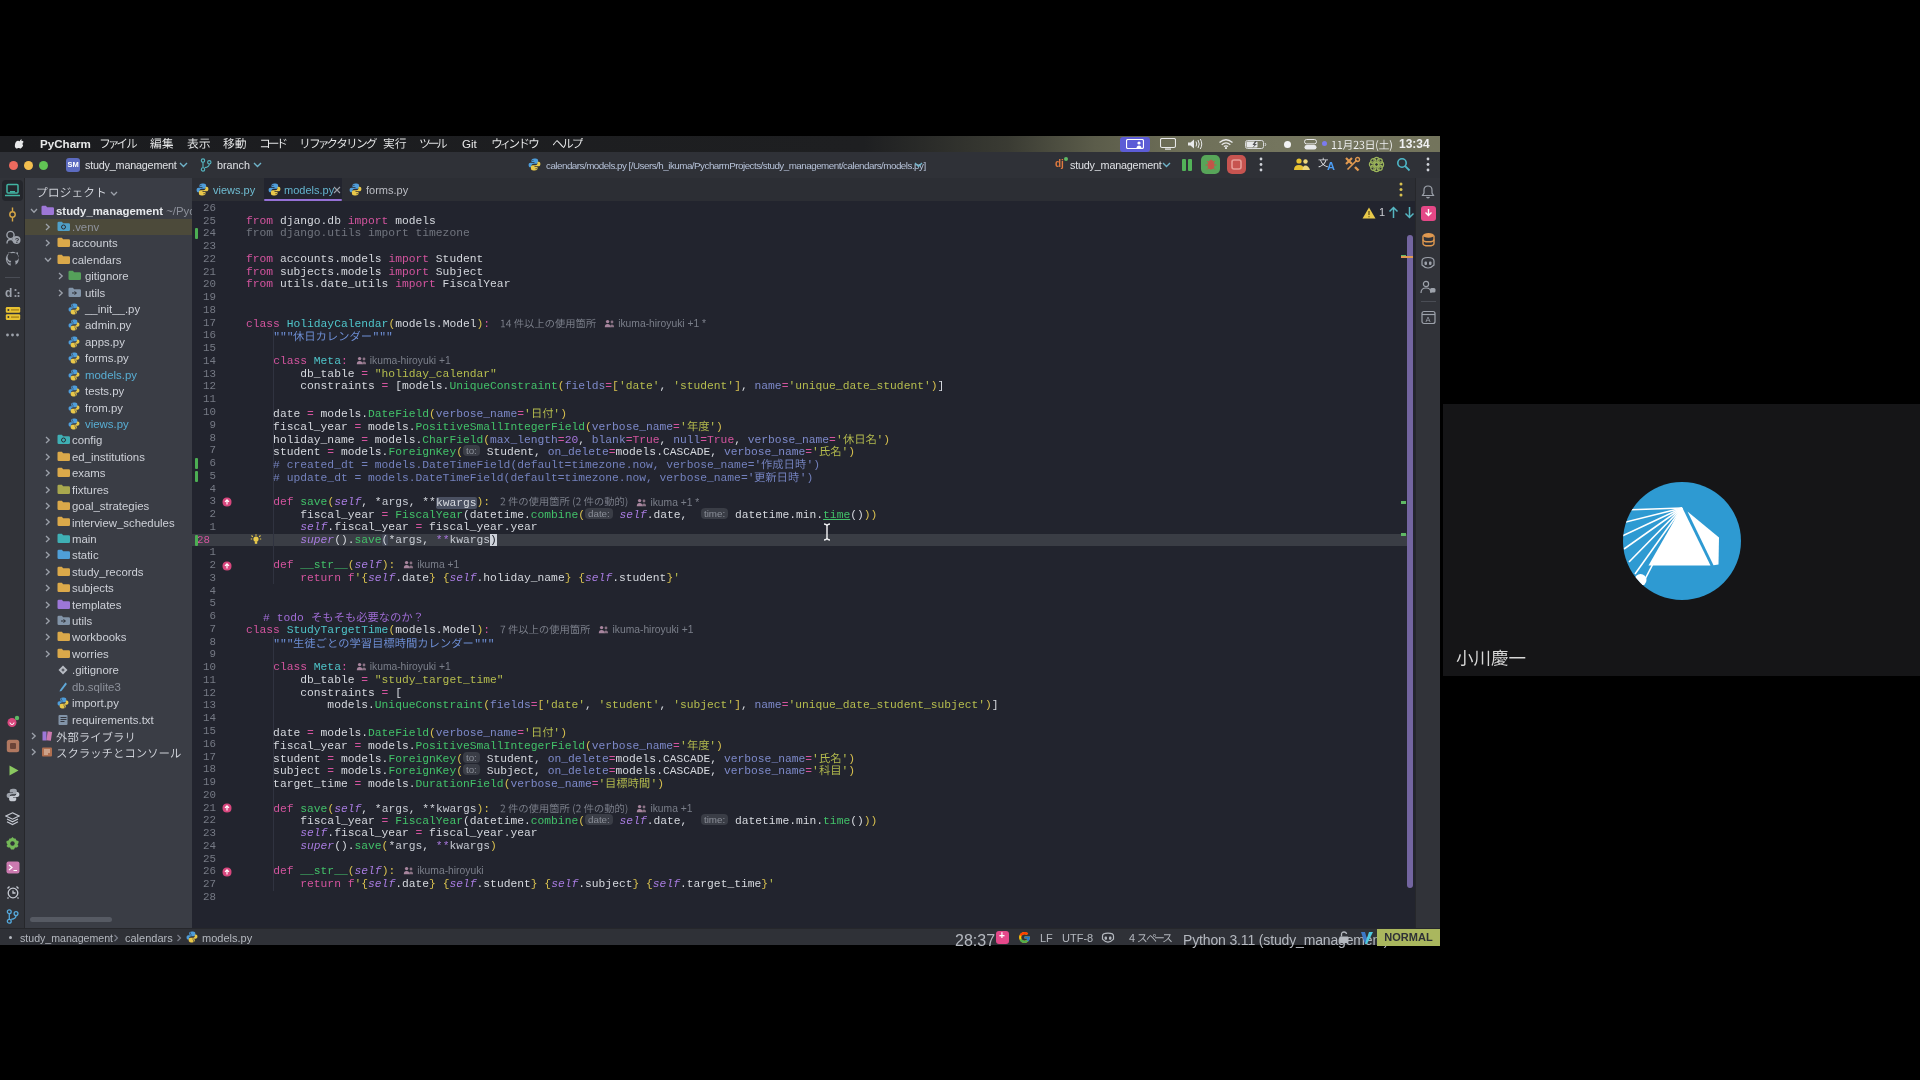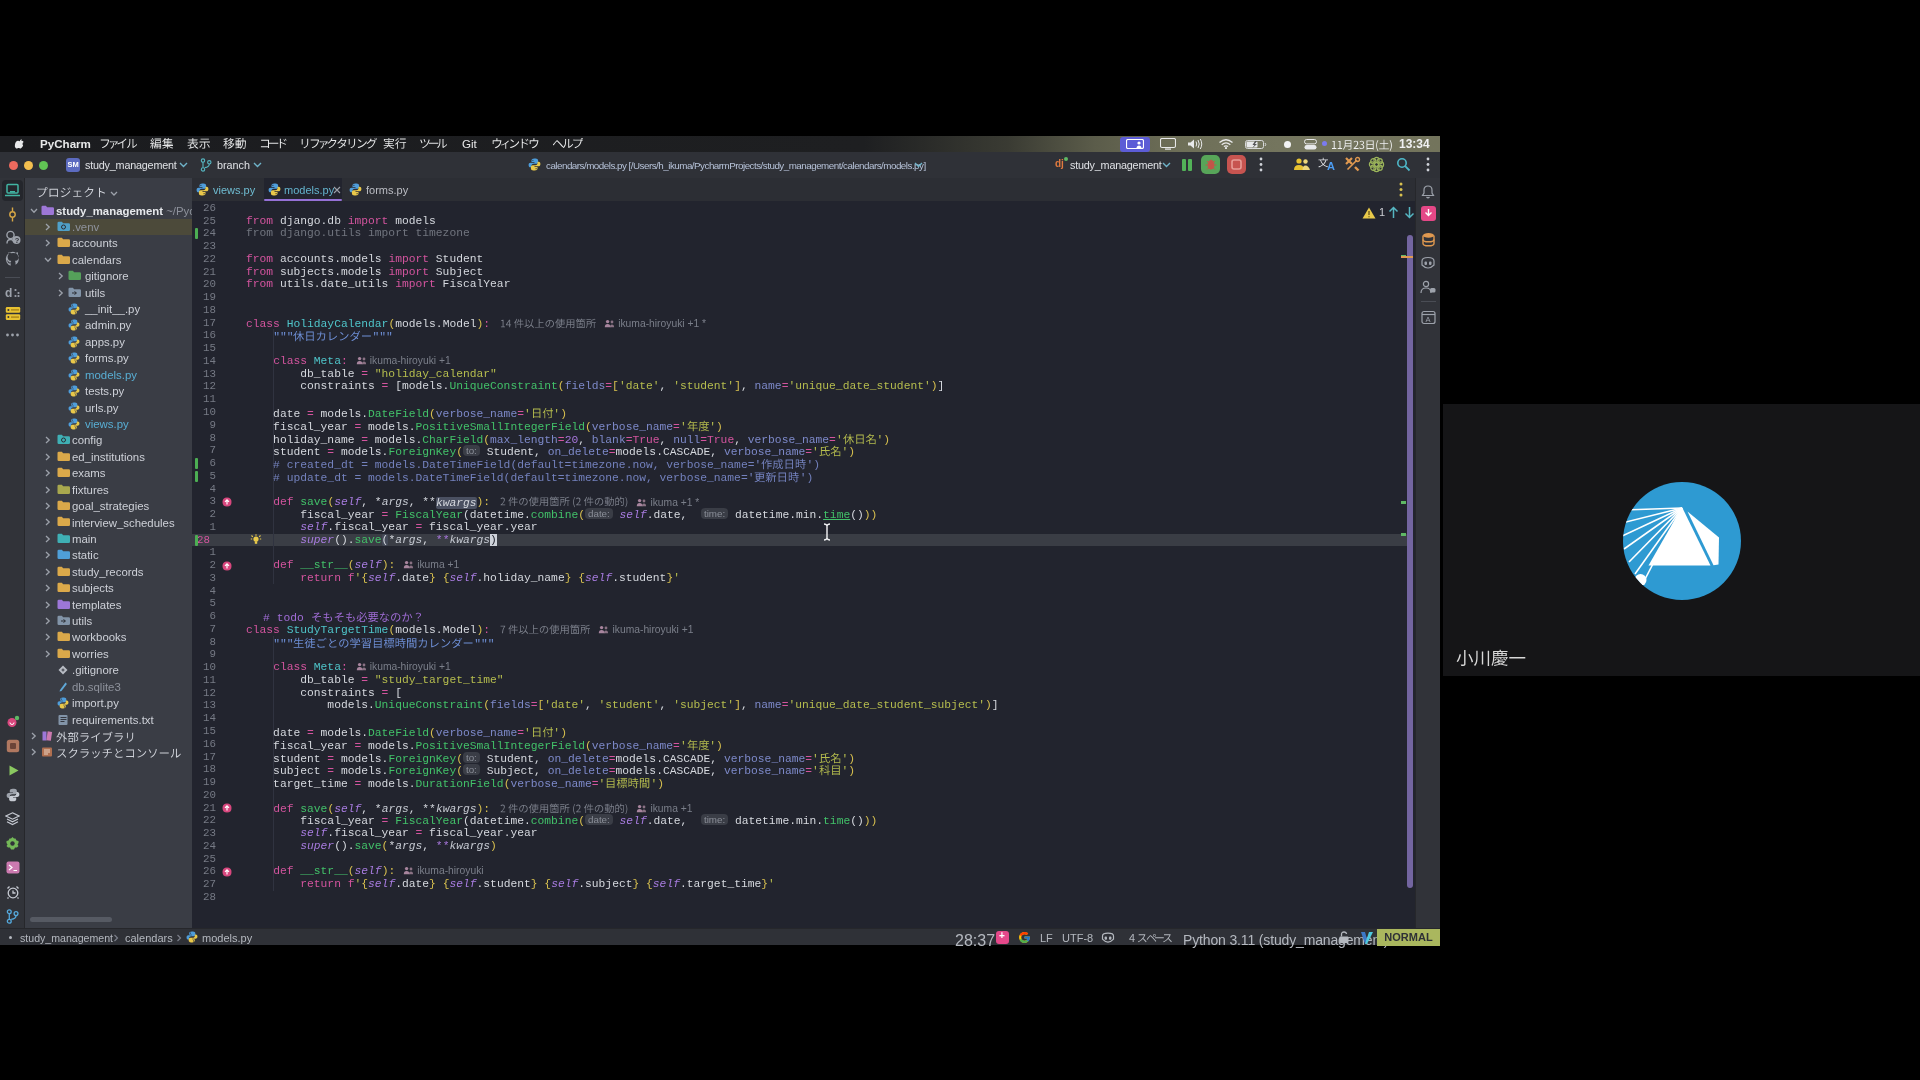--- a/index.html
+++ b/index.html
@@ -18,21 +18,21 @@
 #tree{position:absolute;left:25px;top:42px;width:167px;height:750px;background:#3a3d45}
 #tabbar{position:absolute;left:192px;top:42px;width:1223px;height:23px;background:#2c2e34}
 #editor{position:absolute;left:192px;top:65px;width:1223px;height:727px;background:#22242e;overflow:hidden}
 #rightbar{position:absolute;left:1415px;top:42px;width:25px;height:750px;background:#313339;border-left:1px solid #26272b}
 #statusbar{position:absolute;left:0;top:792px;width:1440px;height:17px;background:#2f3137;border-top:1px solid #26272b}
 .trow{position:absolute;height:16px;color:#ced1d8;font-size:11.4px;line-height:16px;white-space:nowrap}
 .cl{position:absolute;left:0;white-space:pre;font-family:"Liberation Mono",monospace;font-size:11.3px;line-height:12.76px;height:12.76px;color:#d5d8de}
 .gut{position:absolute;font-family:"Liberation Mono",monospace;font-size:10.8px;line-height:12.76px;color:#767a85;text-align:right;width:22px}
 .k{color:#d3549e}.fn{color:#42c169}.cls{color:#4fc4c9}.s{color:#b6bd4e}.ds{color:#6e8fd6}
 .pm{color:#7d89c9}.n{color:#a877dd}.sf{color:#a87ce0;font-style:italic}.c{color:#7381bd}
-.td{color:#a06cd6}.y{color:#d8c04f}.dim{color:#70747e}.it{font-style:italic}
+.td{color:#a06cd6}.y{color:#d8c04f}.dim{color:#70747e}.it{}
 .cv{color:#7b7f8a;font-family:"Liberation Sans",sans-serif;font-size:10.3px}
 .hint{display:inline-block;background:#3a3d46;color:#8b8f99;border-radius:4px;
  font-family:"Liberation Sans",sans-serif;font-size:9.8px;line-height:11px;padding:0 3px;vertical-align:1px}
 .gbar{position:absolute;left:3px;width:3px;height:11px;background:#4cae53;border-radius:1px}
 </style></head><body>
 
 <div id="share">
 <div id="menubar">
 <svg class="abs" style="left:14px;top:3px" width="11" height="11" viewBox="0 0 11 11">
         <path fill="#e8e9ea" d="M7.6 0.3c0.1 0.7-0.2 1.3-0.6 1.8C6.6 2.6 6 2.9 5.4 2.9 5.3 2.2 5.6 1.6 6 1.2 6.4 0.7 7.1 0.4 7.6 0.3zM9.4 8.2c-0.3 0.7-0.5 1-0.9 1.6-0.6 0.9-1.4 2-2.4 2-0.9 0-1.1-0.6-2.3-0.6-1.2 0-1.5 0.6-2.3 0.6-1 0-1.7-1-2.3-1.9C-1.1 8.1-0.8 5.2 0.4 3.7c0.7-0.9 1.7-1.4 2.6-1.4 1 0 1.6 0.6 2.4 0.6 0.8 0 1.3-0.6 2.4-0.6 0.8 0 1.7 0.5 2.3 1.3C8.2 4.7 8.5 7.1 9.4 8.2z" transform="scale(0.8) translate(2,0)"></path>
@@ -390,21 +390,21 @@
 <div class="trow" style="left:60px;top:188.7px;color:#58aed4">models.py</div>
 <svg class="abs" style="left:43px;top:207.12px" width="12" height="12" viewBox="0 0 13 13">
         <path fill="#4e9ddb" d="M6.3 0.6c-1.8 0-2.8 0.8-2.8 2v1.5h3v0.6H2.6C1.3 4.7 0.6 5.6 0.6 7s0.7 2.3 1.9 2.3h1V7.7c0-1.2 1-2 2.2-2h2.6c1 0 1.8-0.8 1.8-1.8V2.6c0-1.2-1-2-2.5-2zM4.9 1.7c0.35 0 0.6 0.27 0.6 0.6S5.25 2.9 4.9 2.9 4.3 2.63 4.3 2.3 4.55 1.7 4.9 1.7z"></path>
         <path fill="#e9c84a" d="M6.7 12.4c1.8 0 2.8-0.8 2.8-2V8.9h-3v-0.6h3.9c1.3 0 2-0.9 2-2.3S11.7 3.7 10.5 3.7h-1v1.6c0 1.2-1 2-2.2 2H4.7c-1 0-1.8 0.8-1.8 1.8v1.3c0 1.2 1 2 2.5 2zM8.1 11.3c-0.35 0-0.6-0.27-0.6-0.6s0.25-0.6 0.6-0.6 0.6 0.27 0.6 0.6-0.25 0.6-0.6 0.6z"></path>
       </svg>
 <div class="trow" style="left:60px;top:205.1px;color:#ced1d8">tests.py</div>
 <svg class="abs" style="left:43px;top:223.54000000000002px" width="12" height="12" viewBox="0 0 13 13">
         <path fill="#4e9ddb" d="M6.3 0.6c-1.8 0-2.8 0.8-2.8 2v1.5h3v0.6H2.6C1.3 4.7 0.6 5.6 0.6 7s0.7 2.3 1.9 2.3h1V7.7c0-1.2 1-2 2.2-2h2.6c1 0 1.8-0.8 1.8-1.8V2.6c0-1.2-1-2-2.5-2zM4.9 1.7c0.35 0 0.6 0.27 0.6 0.6S5.25 2.9 4.9 2.9 4.3 2.63 4.3 2.3 4.55 1.7 4.9 1.7z"></path>
         <path fill="#e9c84a" d="M6.7 12.4c1.8 0 2.8-0.8 2.8-2V8.9h-3v-0.6h3.9c1.3 0 2-0.9 2-2.3S11.7 3.7 10.5 3.7h-1v1.6c0 1.2-1 2-2.2 2H4.7c-1 0-1.8 0.8-1.8 1.8v1.3c0 1.2 1 2 2.5 2zM8.1 11.3c-0.35 0-0.6-0.27-0.6-0.6s0.25-0.6 0.6-0.6 0.6 0.27 0.6 0.6-0.25 0.6-0.6 0.6z"></path>
       </svg>
-<div class="trow" style="left:60px;top:221.5px;color:#ced1d8">urls.py</div>
+<div class="trow" style="left:60px;top:221.5px;color:#ced1d8">from.py</div>
 <svg class="abs" style="left:43px;top:239.96000000000004px" width="12" height="12" viewBox="0 0 13 13">
         <path fill="#4e9ddb" d="M6.3 0.6c-1.8 0-2.8 0.8-2.8 2v1.5h3v0.6H2.6C1.3 4.7 0.6 5.6 0.6 7s0.7 2.3 1.9 2.3h1V7.7c0-1.2 1-2 2.2-2h2.6c1 0 1.8-0.8 1.8-1.8V2.6c0-1.2-1-2-2.5-2zM4.9 1.7c0.35 0 0.6 0.27 0.6 0.6S5.25 2.9 4.9 2.9 4.3 2.63 4.3 2.3 4.55 1.7 4.9 1.7z"></path>
         <path fill="#e9c84a" d="M6.7 12.4c1.8 0 2.8-0.8 2.8-2V8.9h-3v-0.6h3.9c1.3 0 2-0.9 2-2.3S11.7 3.7 10.5 3.7h-1v1.6c0 1.2-1 2-2.2 2H4.7c-1 0-1.8 0.8-1.8 1.8v1.3c0 1.2 1 2 2.5 2zM8.1 11.3c-0.35 0-0.6-0.27-0.6-0.6s0.25-0.6 0.6-0.6 0.6 0.27 0.6 0.6-0.25 0.6-0.6 0.6z"></path>
       </svg>
 <div class="trow" style="left:60px;top:238.0px;color:#58aed4">views.py</div>
 <svg class="abs" style="left:20px;top:258.38px" width="6" height="8" viewBox="0 0 6 8">
         <path d="M1 1 L4.2 4 L1 7" stroke="#9da2ab" stroke-width="1.3" fill="none"></path>
       </svg>
 <svg class="abs" style="left:32px;top:256.38px" width="13" height="11" viewBox="0 0 13 11">
         <path d="M0.5 2 q0-1.3 1.3-1.3 h3 l1.4 1.5 h5.5 q1.3 0 1.3 1.3 v5.2 q0 1.3-1.3 1.3 H1.8 q-1.3 0-1.3-1.3z" fill="#3fb0b5"></path>

